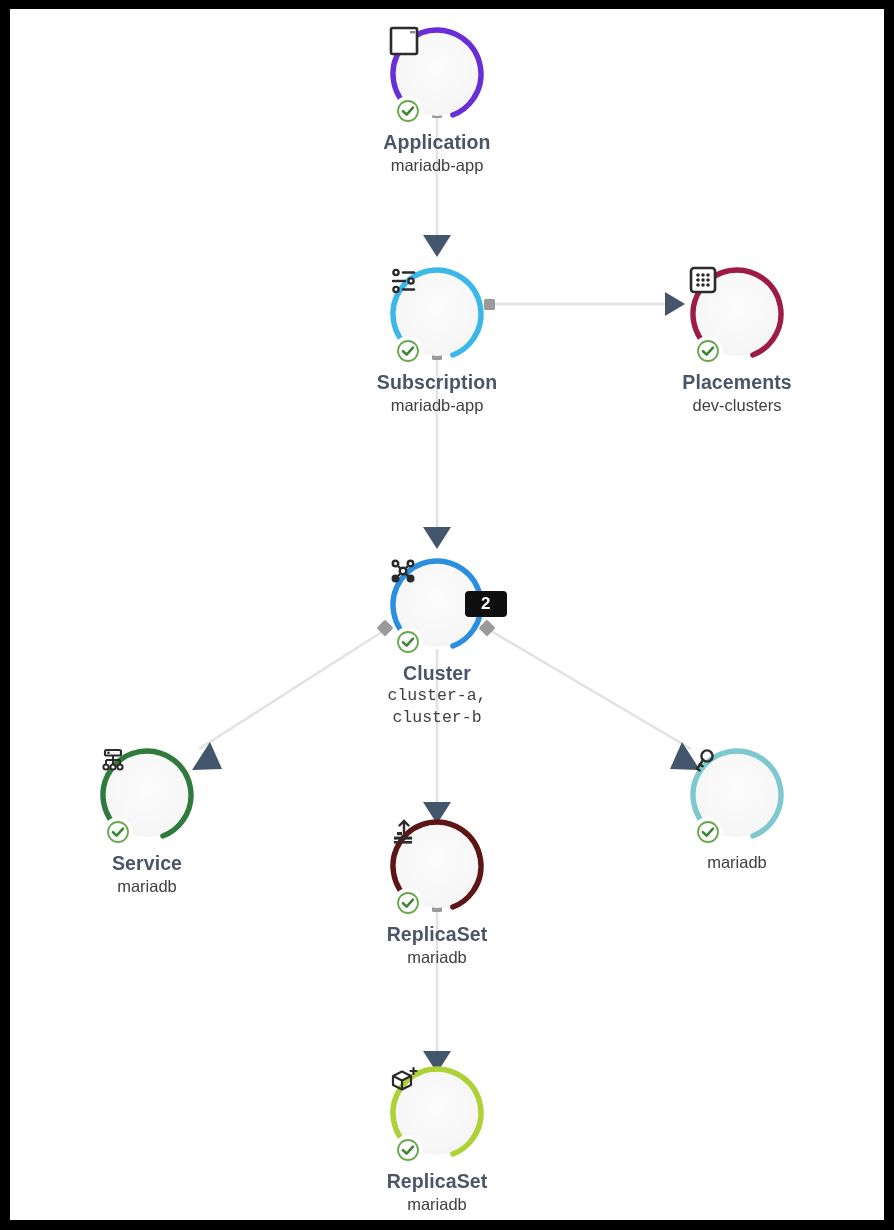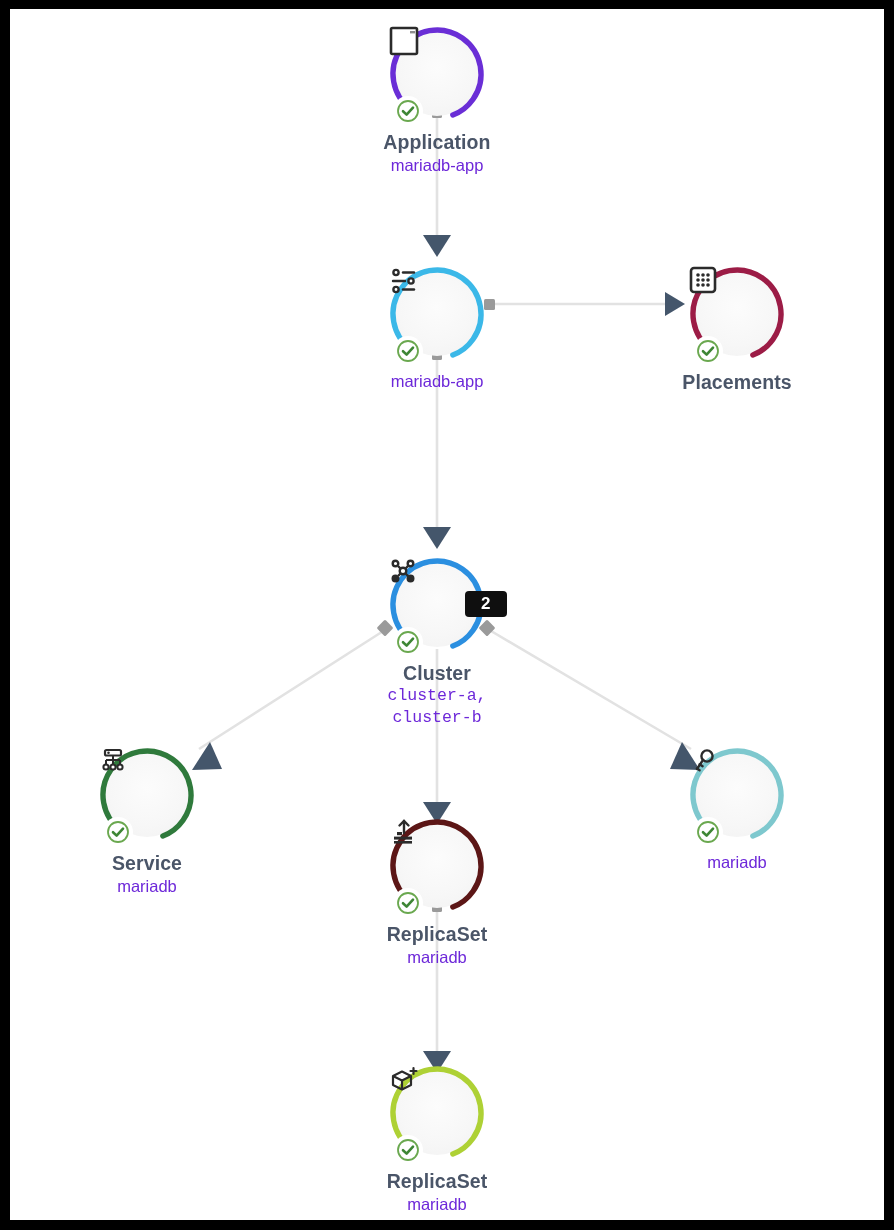--- a/index.html
+++ b/index.html
@@ -15,21 +15,21 @@
           background:radial-gradient(circle at 50% 42%,#fcfcfc 0%,#f7f7f7 58%,#f1f1f1 100%);}
   .glyph{position:absolute;left:0;top:0;width:100px;height:100px;display:flex;align-items:center;justify-content:center;}
   .glyph svg{display:block;}
   .status{position:absolute;left:-44px;top:22px;width:30px;height:30px;border-radius:50%;background:#fff;
           display:flex;align-items:center;justify-content:center;}
   .count-badge{position:absolute;left:28px;top:-14px;min-width:30px;height:26px;background:#0f0f0f;border-radius:4px;
           color:#fff;font-size:17px;font-weight:bold;display:flex;align-items:center;justify-content:center;padding:0 6px;
           letter-spacing:.5px;}
   .labels{position:absolute;left:-150px;top:56px;width:300px;text-align:center;}
   .ltitle{font-size:19.5px;font-weight:bold;color:#4a5568;line-height:24px;letter-spacing:.1px;}
-  .lsub{font-size:16.5px;color:#6d28d9;line-height:22px;}
+  .lsub{font-size:16.5px;color:#404040;line-height:22px;}
   .lsub div{line-height:22px;font-family:Liberation Mono, monospace;}
 </style>
 </head>
 <body>
 
 <div id="frame">
   <div id="canvas">
 
     <svg id="edges" viewBox="0 0 874 1211">
       <defs>
@@ -109,20 +109,21 @@
           </svg>
         </div>
       </div>
       <div class="status">
         <svg width="26" height="26" viewBox="0 0 26 26">
           <circle cx="13" cy="13" r="10" fill="#fff" stroke="#6aa84f" stroke-width="1.8"></circle>
           <path d="M8,13.2 L11.6,16.6 L18,9.6" fill="none" stroke="#3e8635" stroke-width="2.6" stroke-linecap="round" stroke-linejoin="round"></path>
         </svg>
       </div>
       <div class="labels">
+        <div class="ltitle">Subscription</div>
         <div class="lsub">mariadb-app</div>
       </div>
     </div>
 
     <div class="node" style="left:727px;top:305px;">
       <div class="ring-wrap">
         <div class="bubble"></div>
         <svg width="100" height="100">
           <circle cx="50" cy="50" r="44" fill="none" stroke="#9c1c46" stroke-width="5.4" stroke-linecap="round" stroke-dasharray="233 43" transform="rotate(125 50 50)"></circle>
         </svg>
@@ -144,20 +145,21 @@
         </div>
       </div>
       <div class="status">
         <svg width="26" height="26" viewBox="0 0 26 26">
           <circle cx="13" cy="13" r="10" fill="#fff" stroke="#6aa84f" stroke-width="1.8"></circle>
           <path d="M8,13.2 L11.6,16.6 L18,9.6" fill="none" stroke="#3e8635" stroke-width="2.6" stroke-linecap="round" stroke-linejoin="round"></path>
         </svg>
       </div>
       <div class="labels">
         <div class="ltitle">Placements</div>
+        <div class="lsub">dev-clusters</div>
       </div>
     </div>
 
     <div class="node" style="left:427px;top:596px;">
       <div class="ring-wrap">
         <div class="bubble"></div>
         <svg width="100" height="100">
           <circle cx="50" cy="50" r="44" fill="none" stroke="#2b8fe0" stroke-width="5.4" stroke-linecap="round" stroke-dasharray="233 43" transform="rotate(125 50 50)"></circle>
         </svg>
         <div class="glyph">

